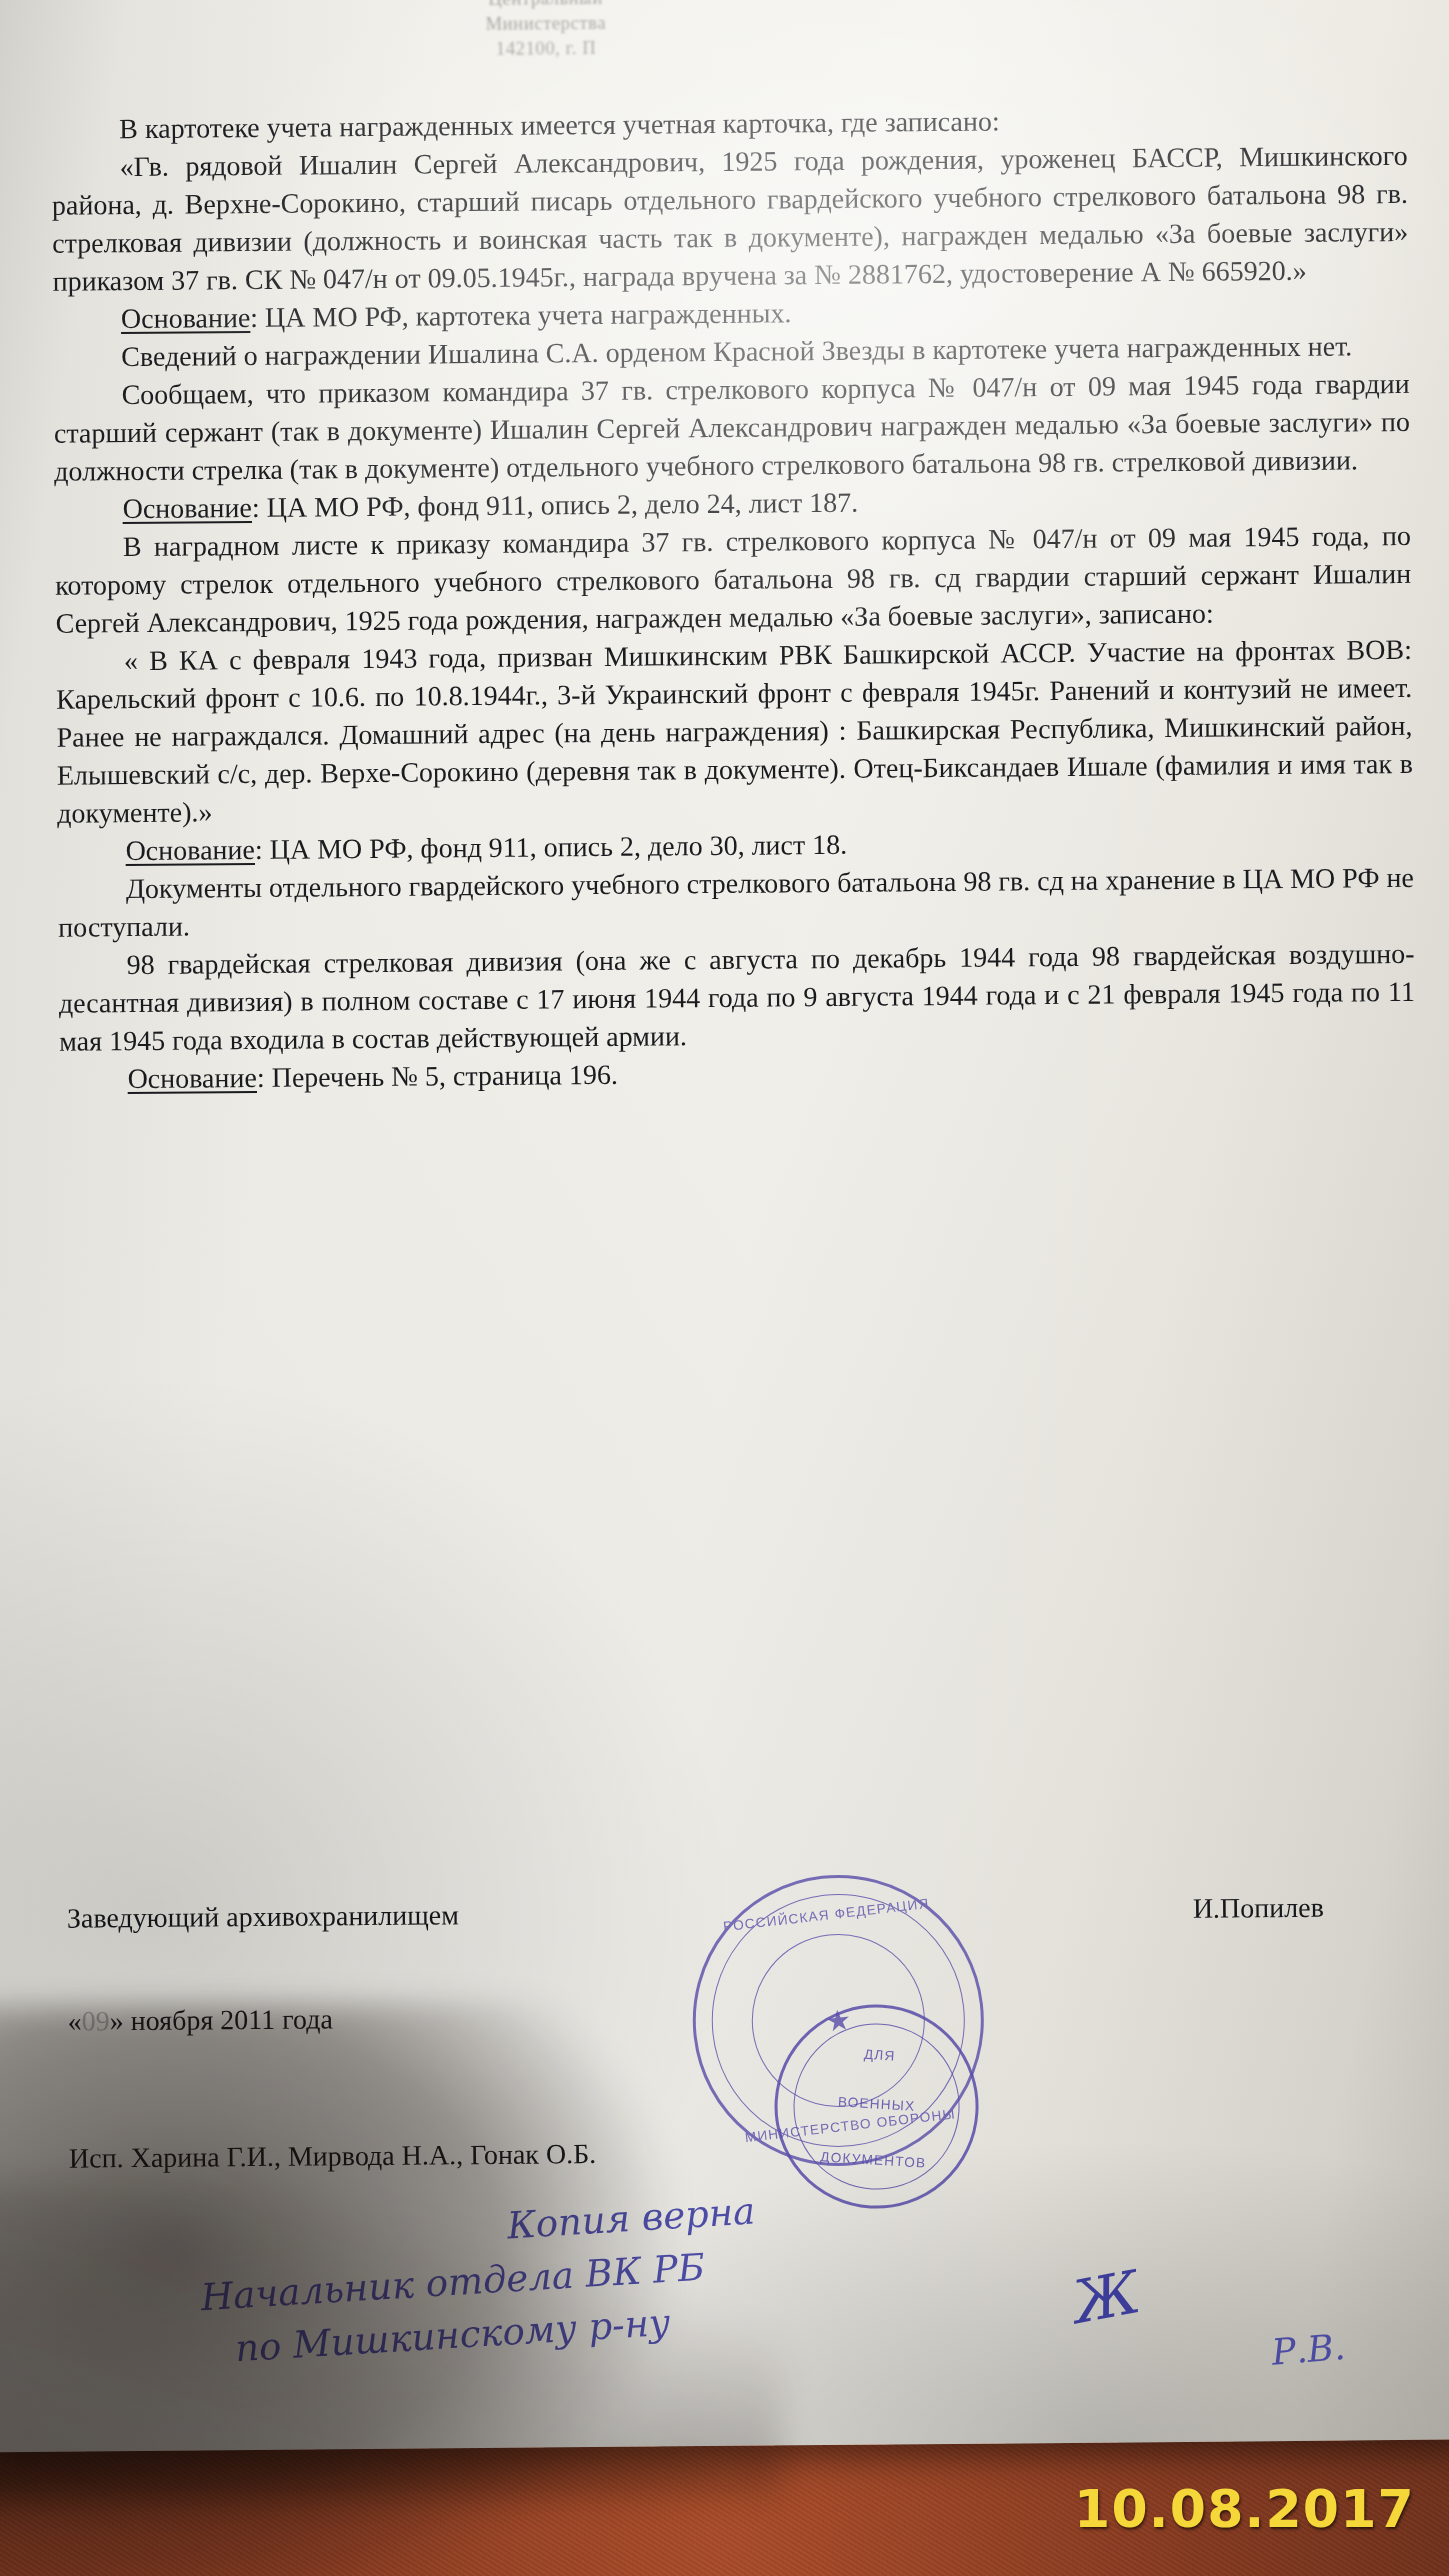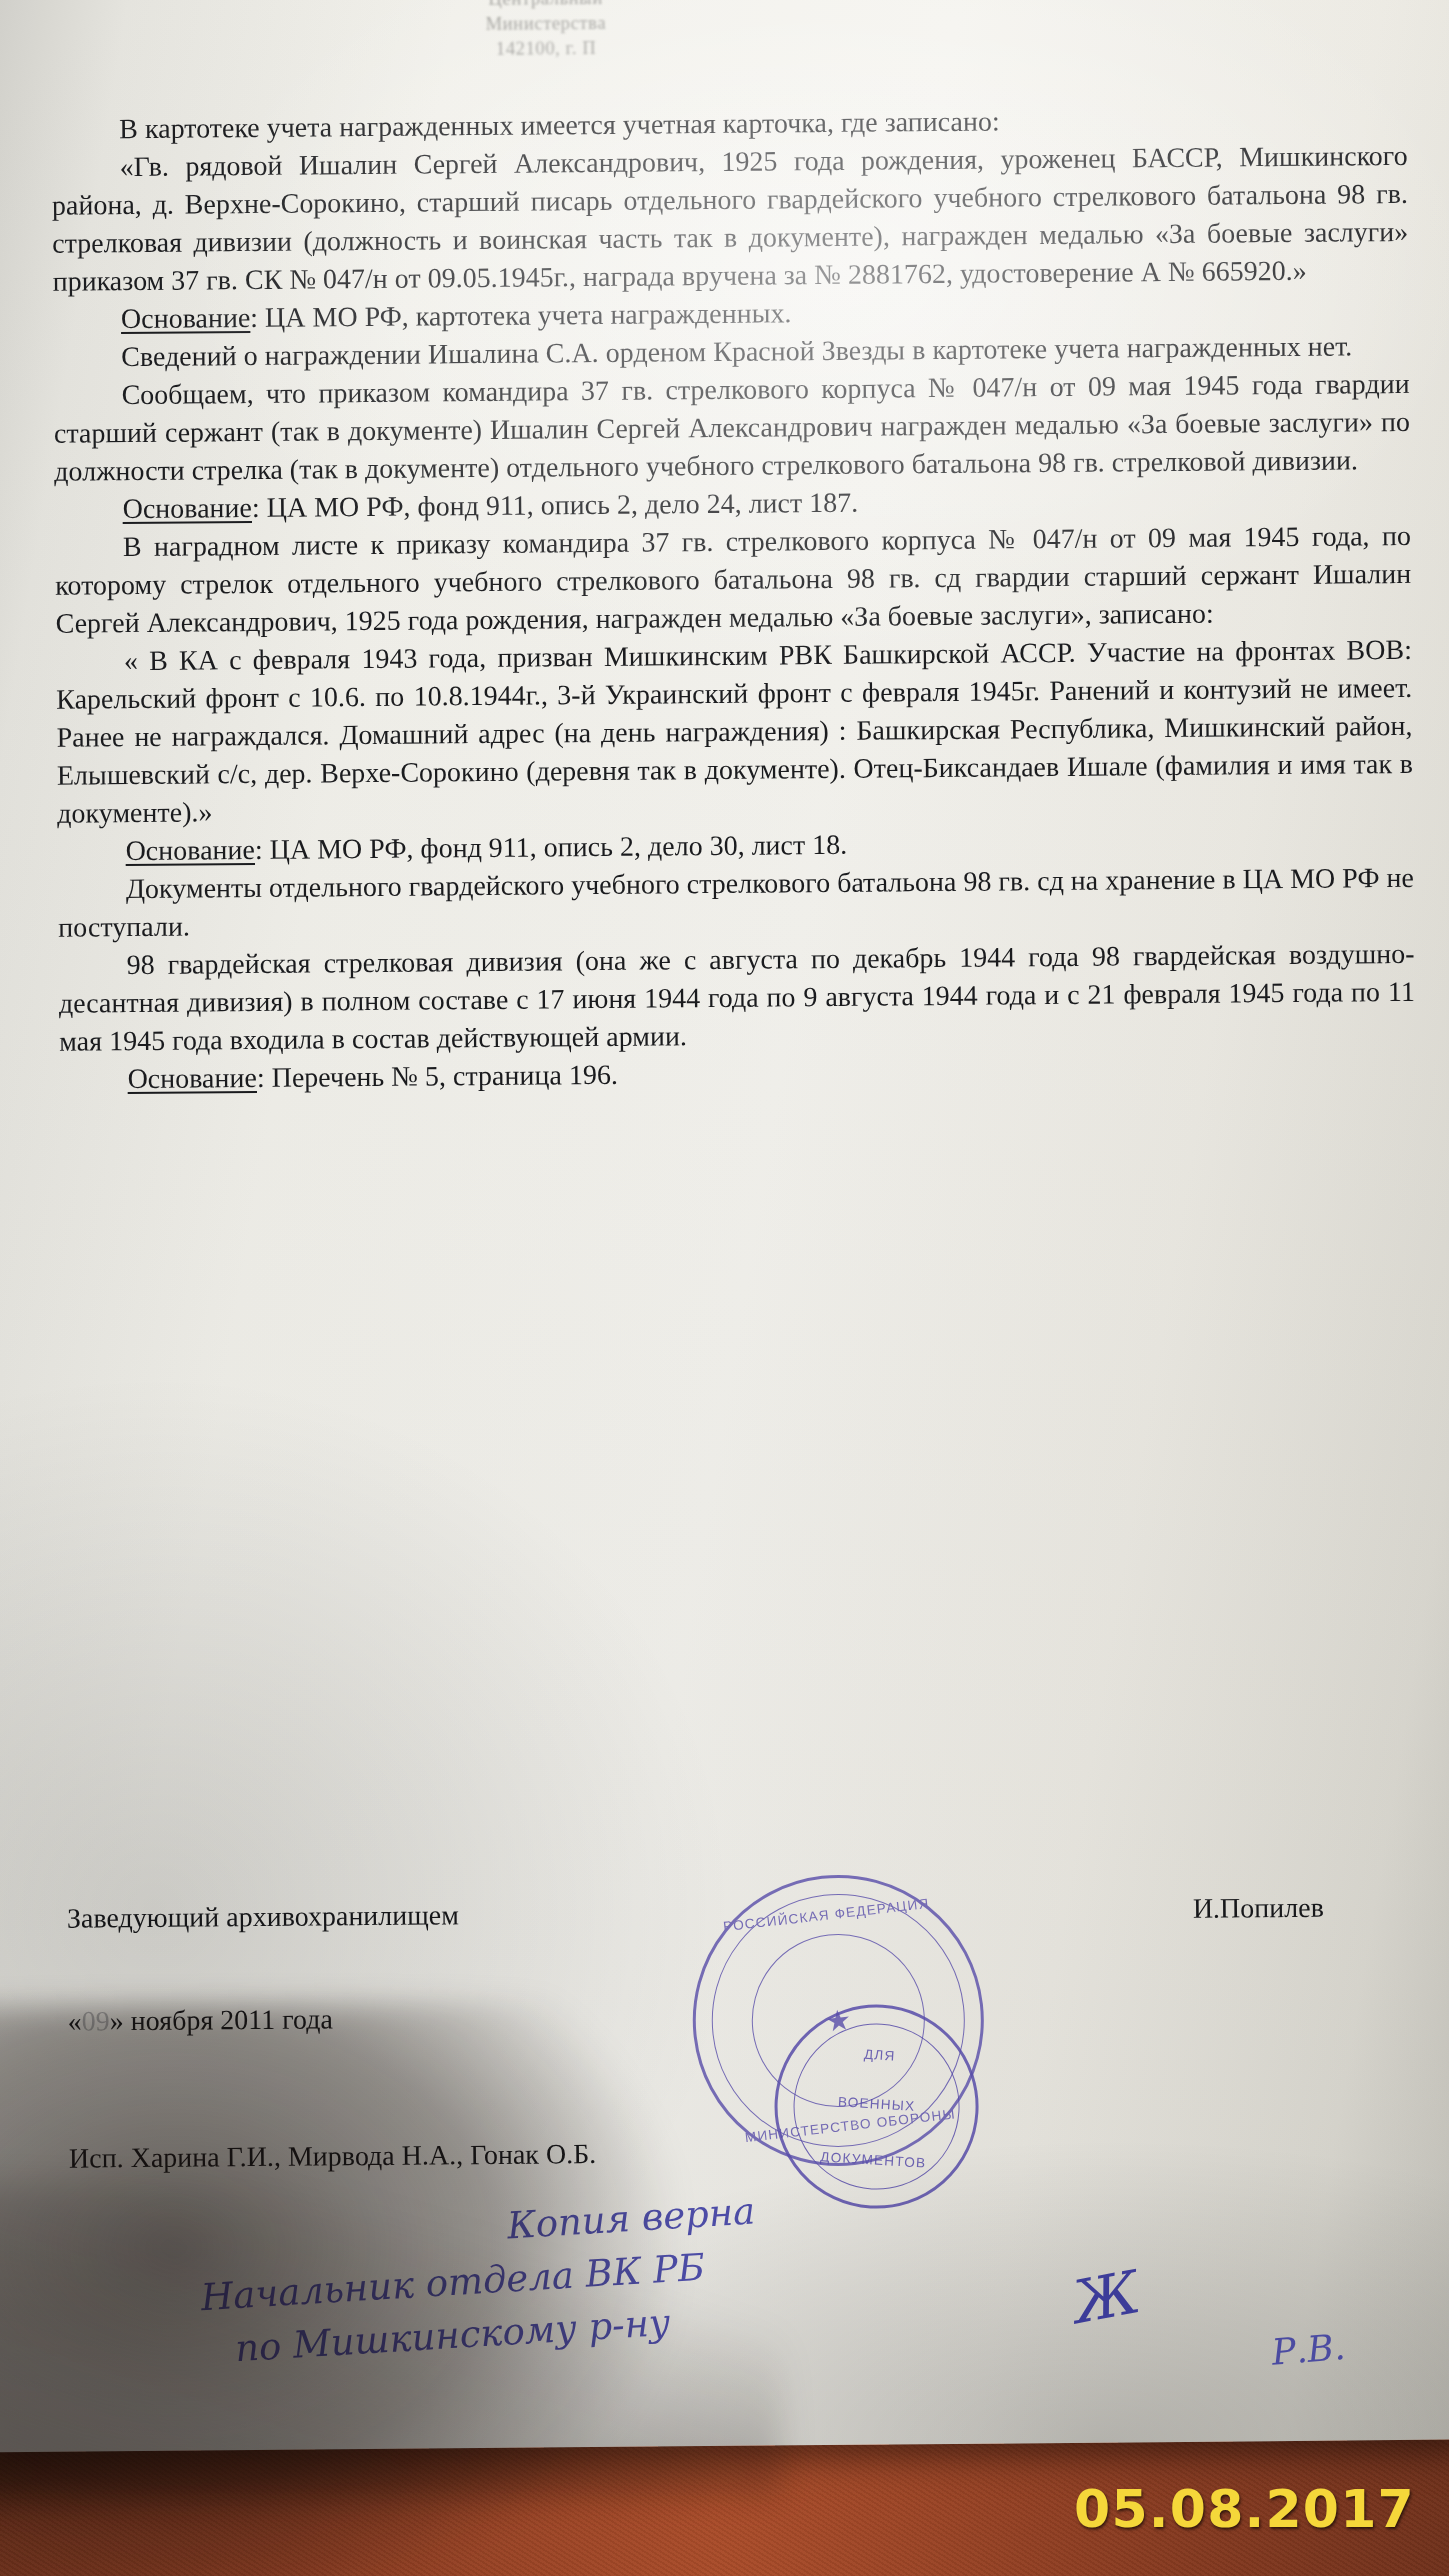--- a/index.html
+++ b/index.html
@@ -331,15 +331,15 @@
     </div>
     <div id="hand-signature">Ж</div>
     <div id="hand-rb">Р.В.</div>
 
     <div id="shadow-blob"></div>
     <div id="shadow-edge"></div>
   </div>
 
   <div id="photo-soft"></div>
 
-  <div id="timestamp">05.08.2017</div>
+  <div id="timestamp">10.08.2017</div>
 </div>
 
 
 </body></html>

